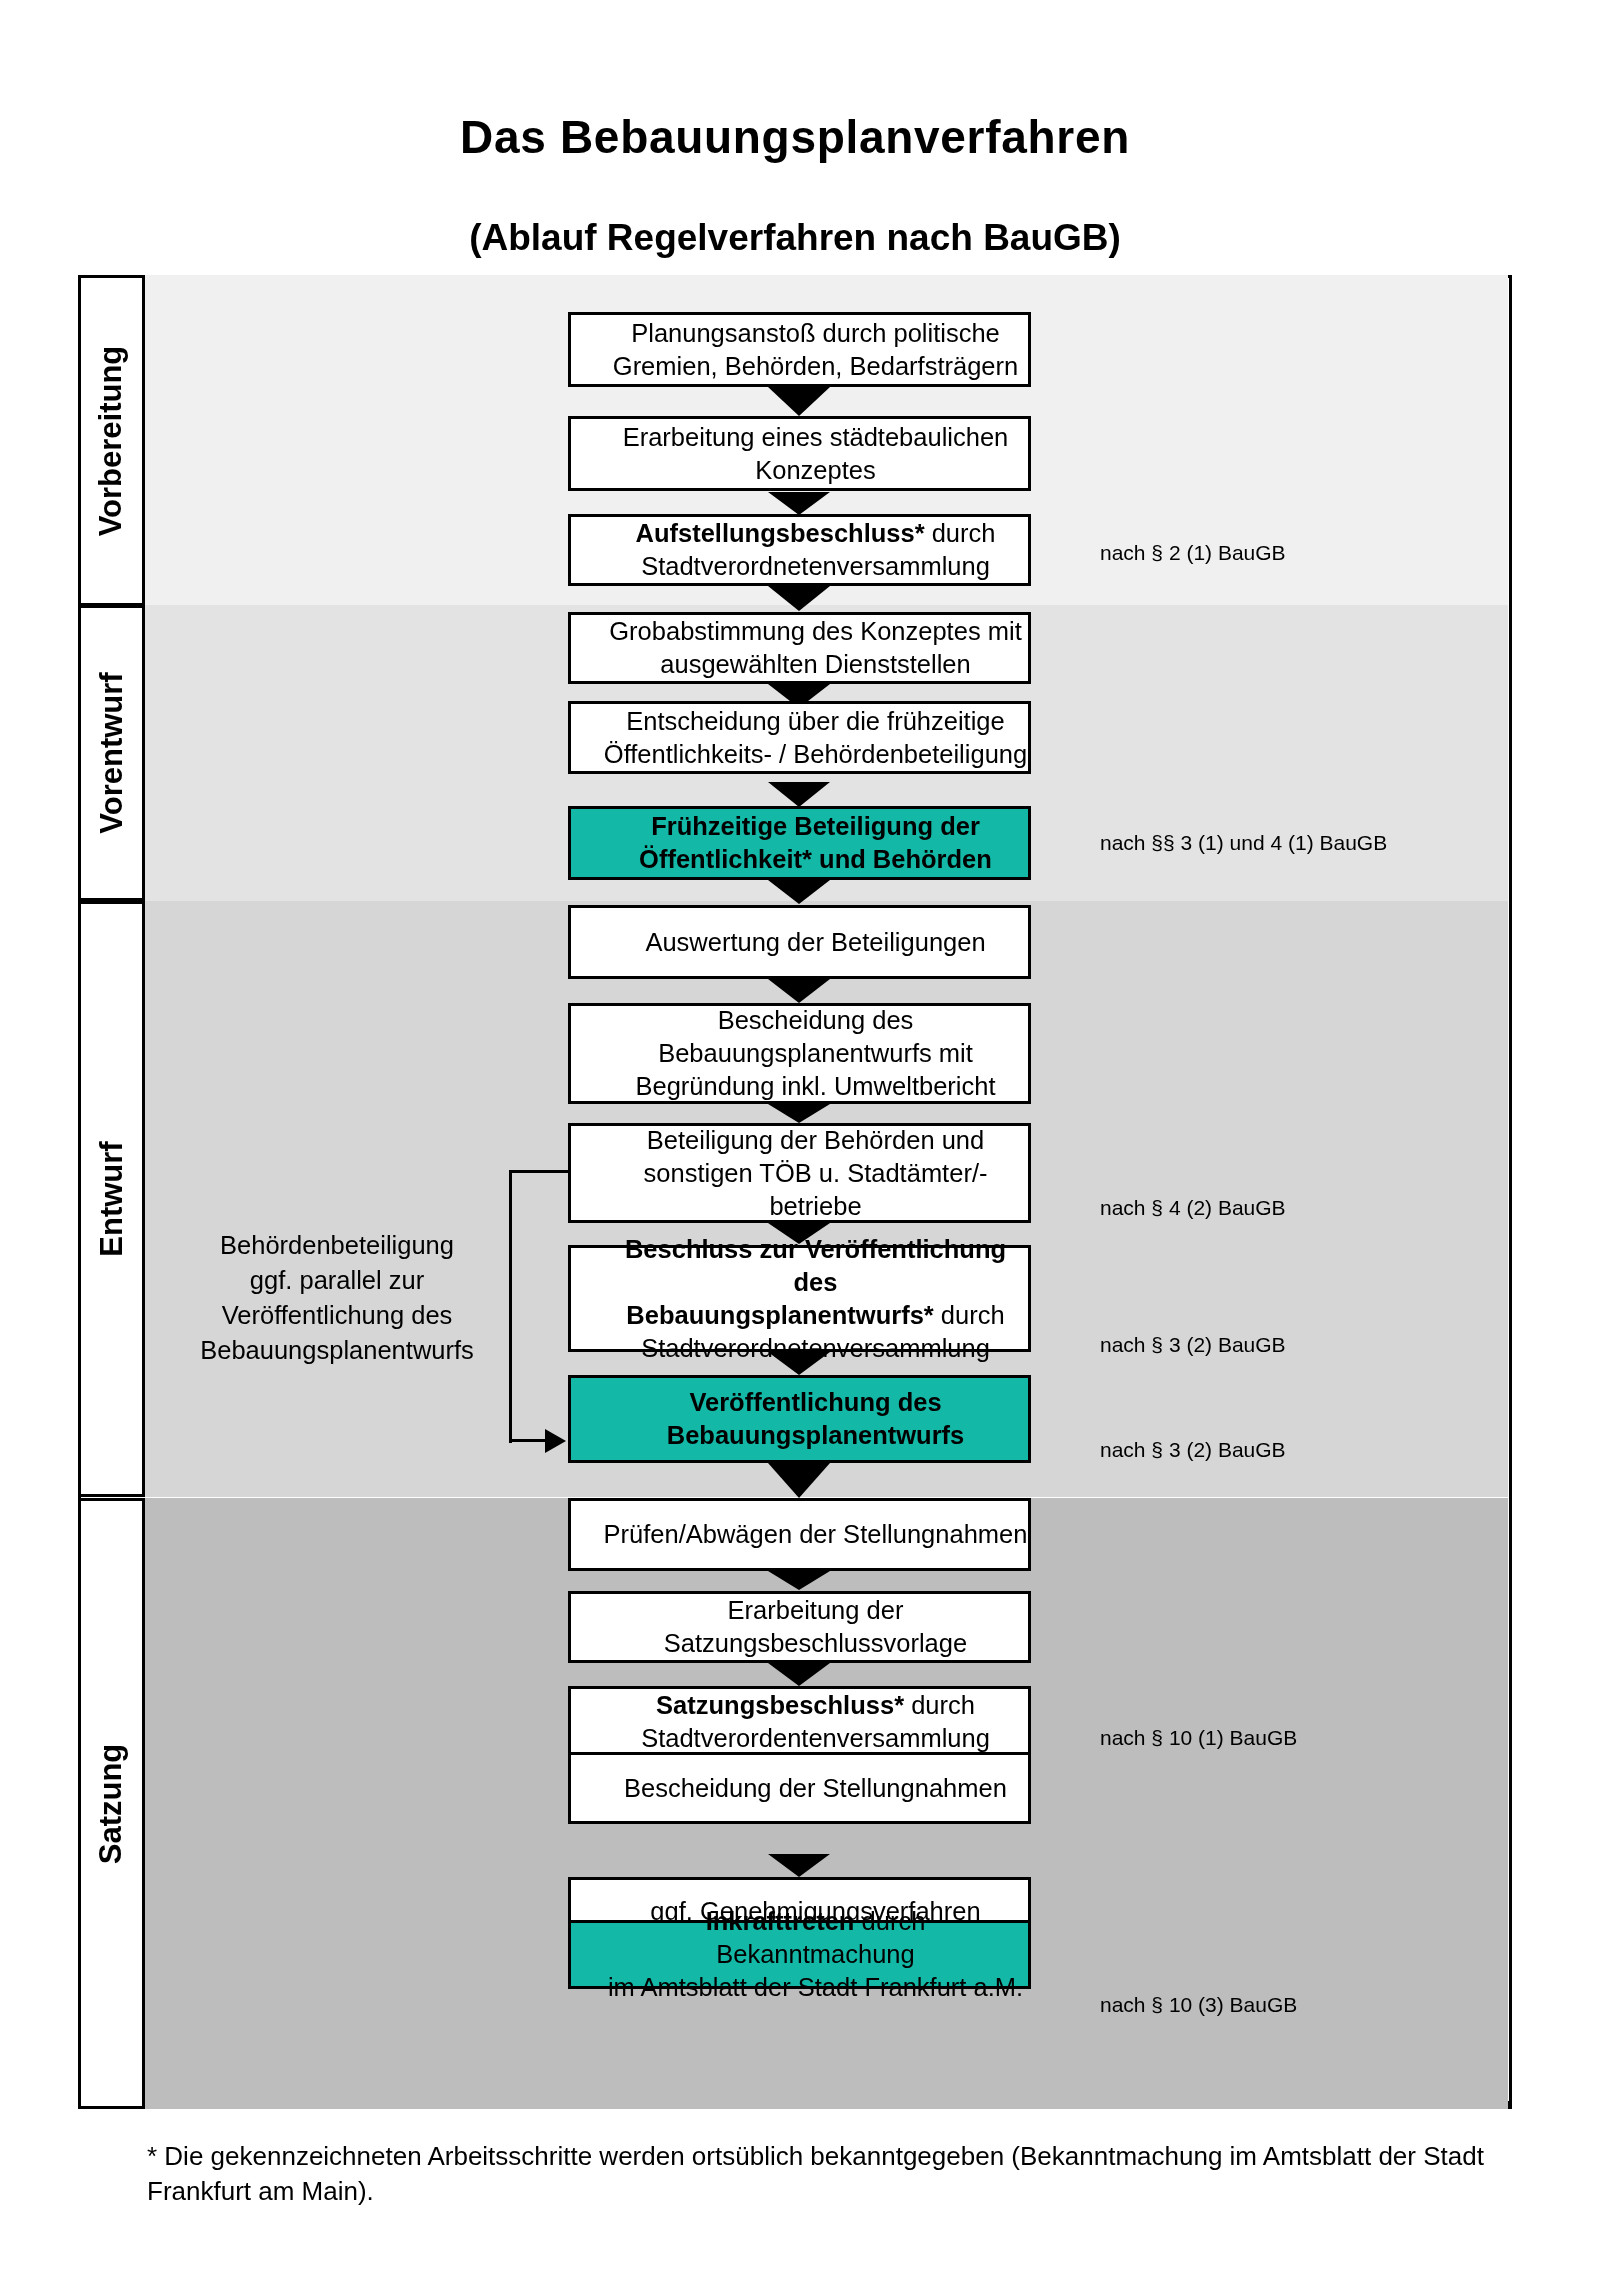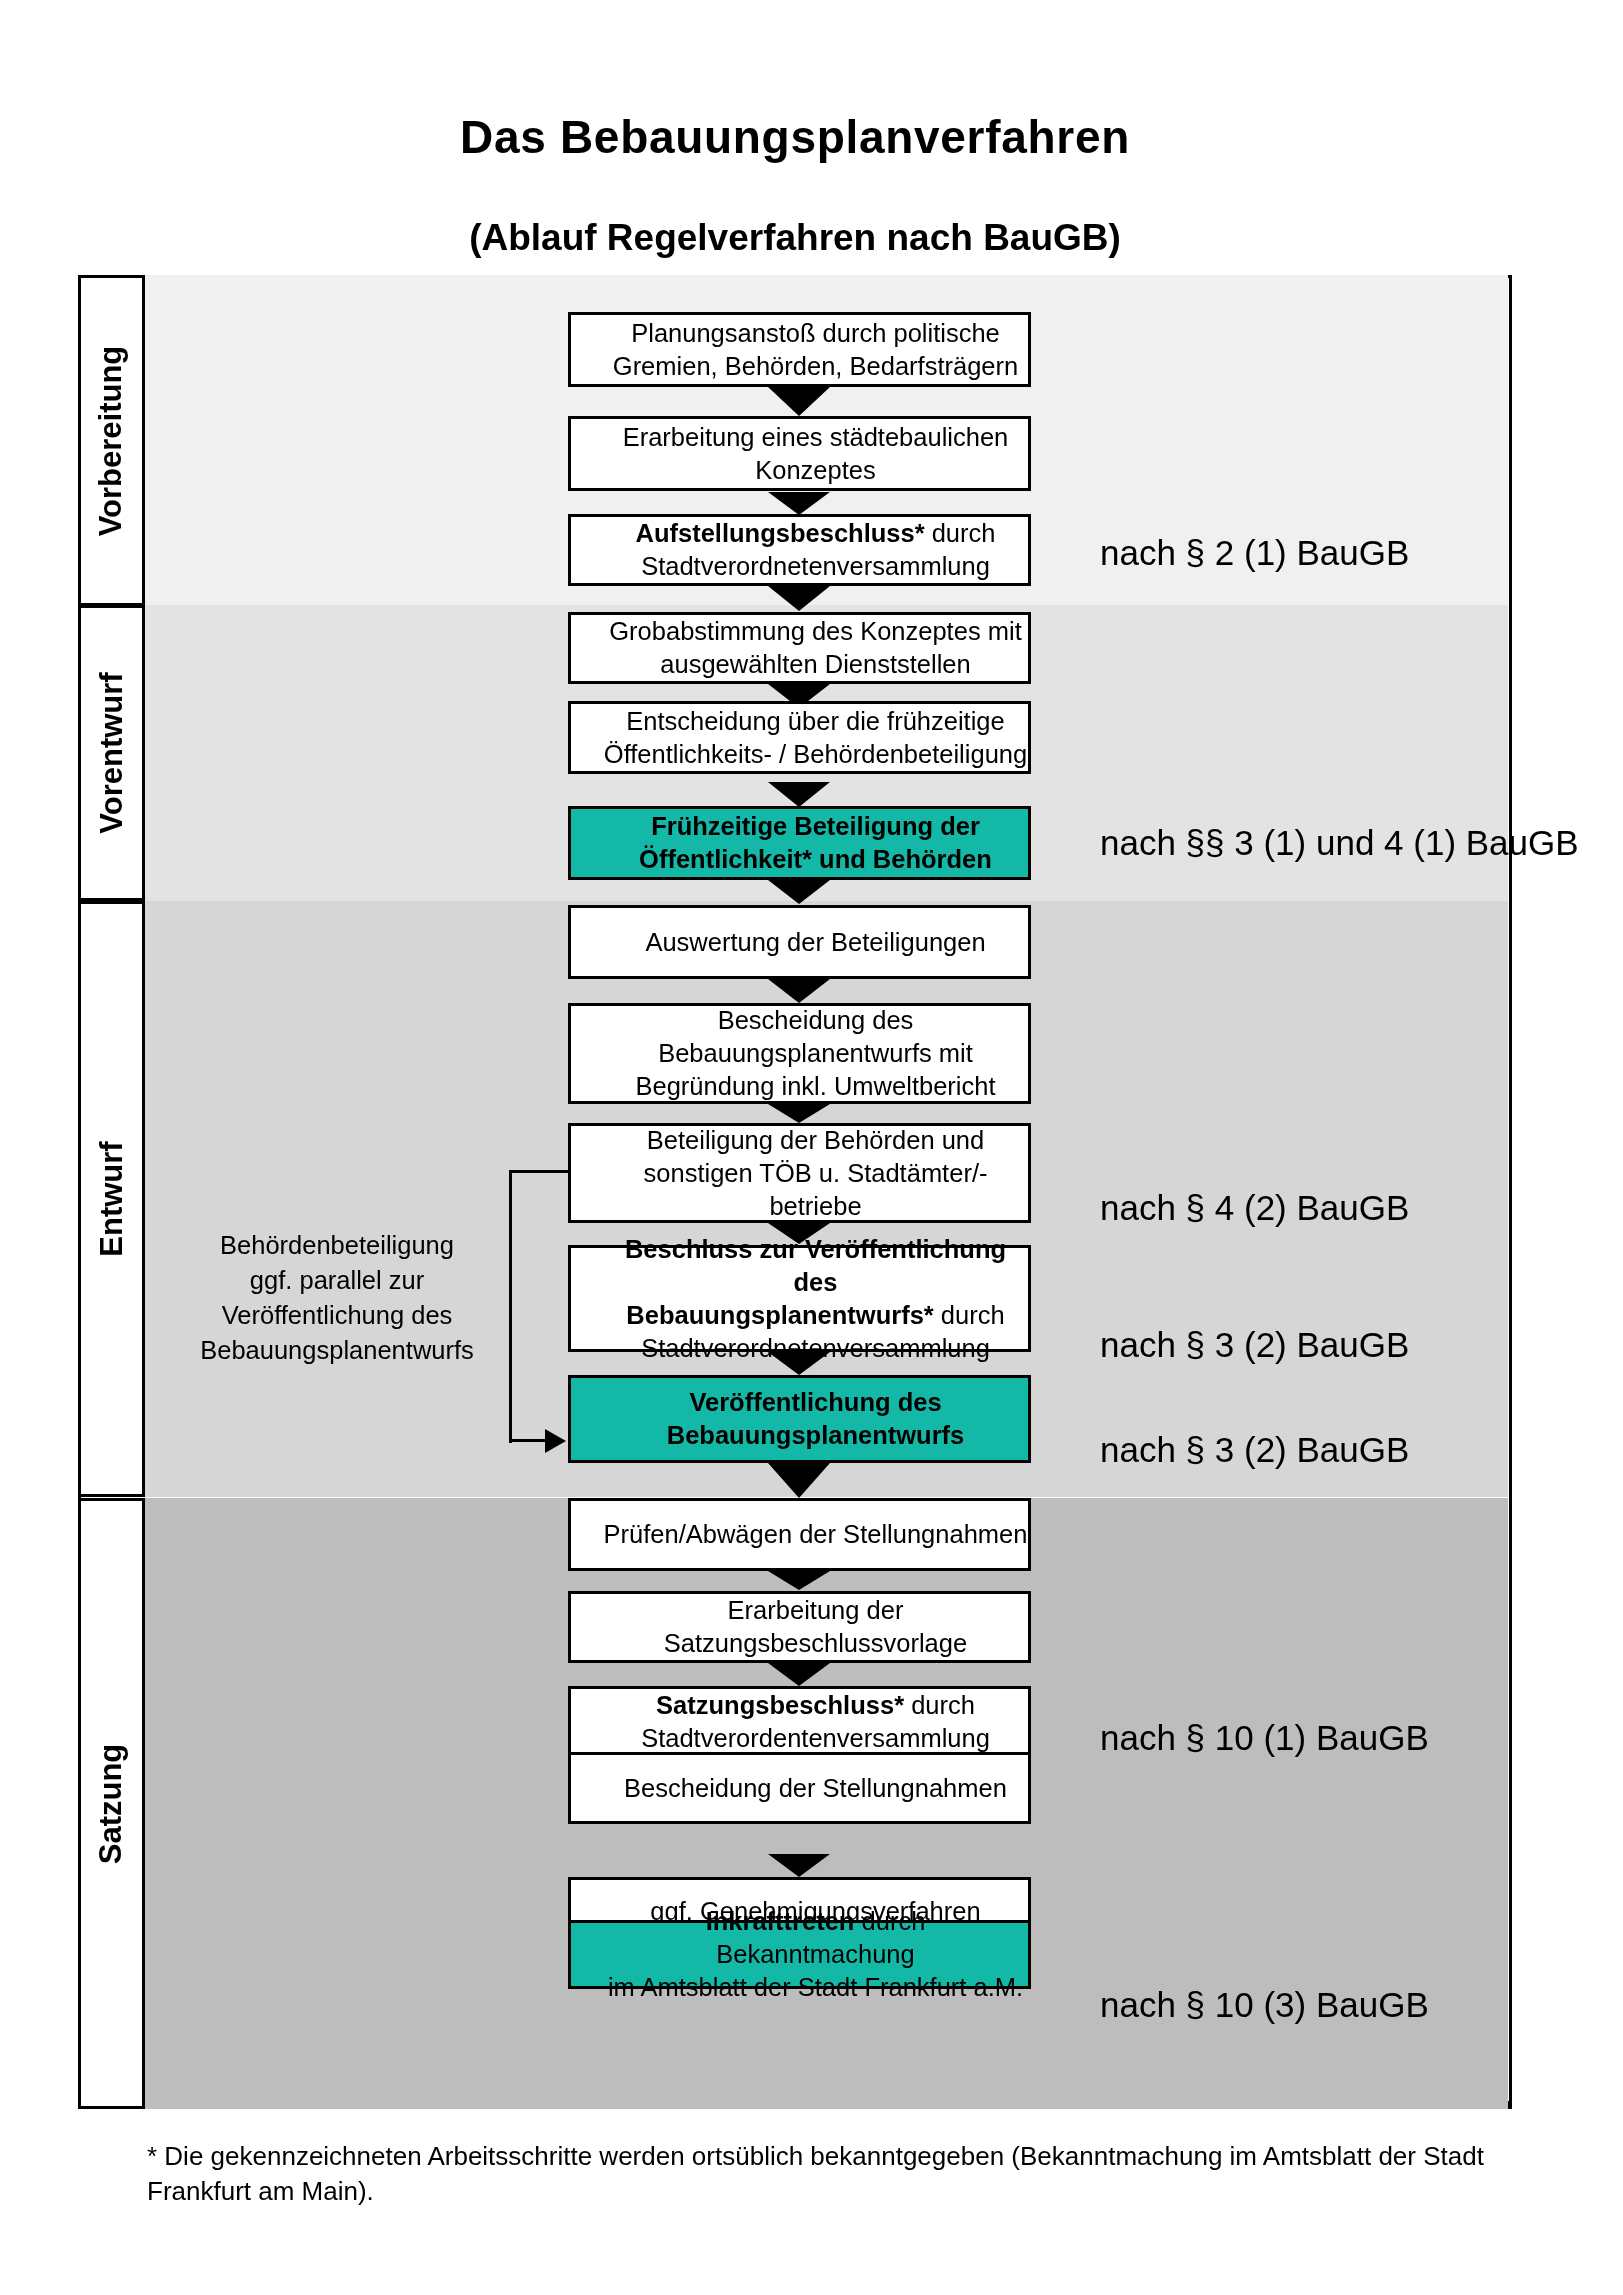--- a/index.html
+++ b/index.html
@@ -35,21 +35,21 @@
     text-align:center;font-size:25.5px;line-height:33px;padding-left:32px;
   }
   .flow-box.highlight{background:#14b8a6;}
   .flow-box .b{font-weight:bold;}
   .flow-arrow{
     width:0;height:0;left:768px;
     border-left:31px solid transparent;
     border-right:31px solid transparent;
   }
   .legal-ref{
-    left:1100px;font-size:35px;white-space:nowrap;transform:translateY(-50%);
+    left:1100px;font-size:21px;white-space:nowrap;transform:translateY(-50%);
   }
   #side-note{
     left:183px;top:1228px;width:308px;text-align:center;
     font-size:25.5px;line-height:35px;
   }
   .conn{background:#000;}
   #conn-arrowhead{
     width:0;height:0;left:545px;top:1429px;
     border-top:12.4px solid transparent;
     border-bottom:12.4px solid transparent;

